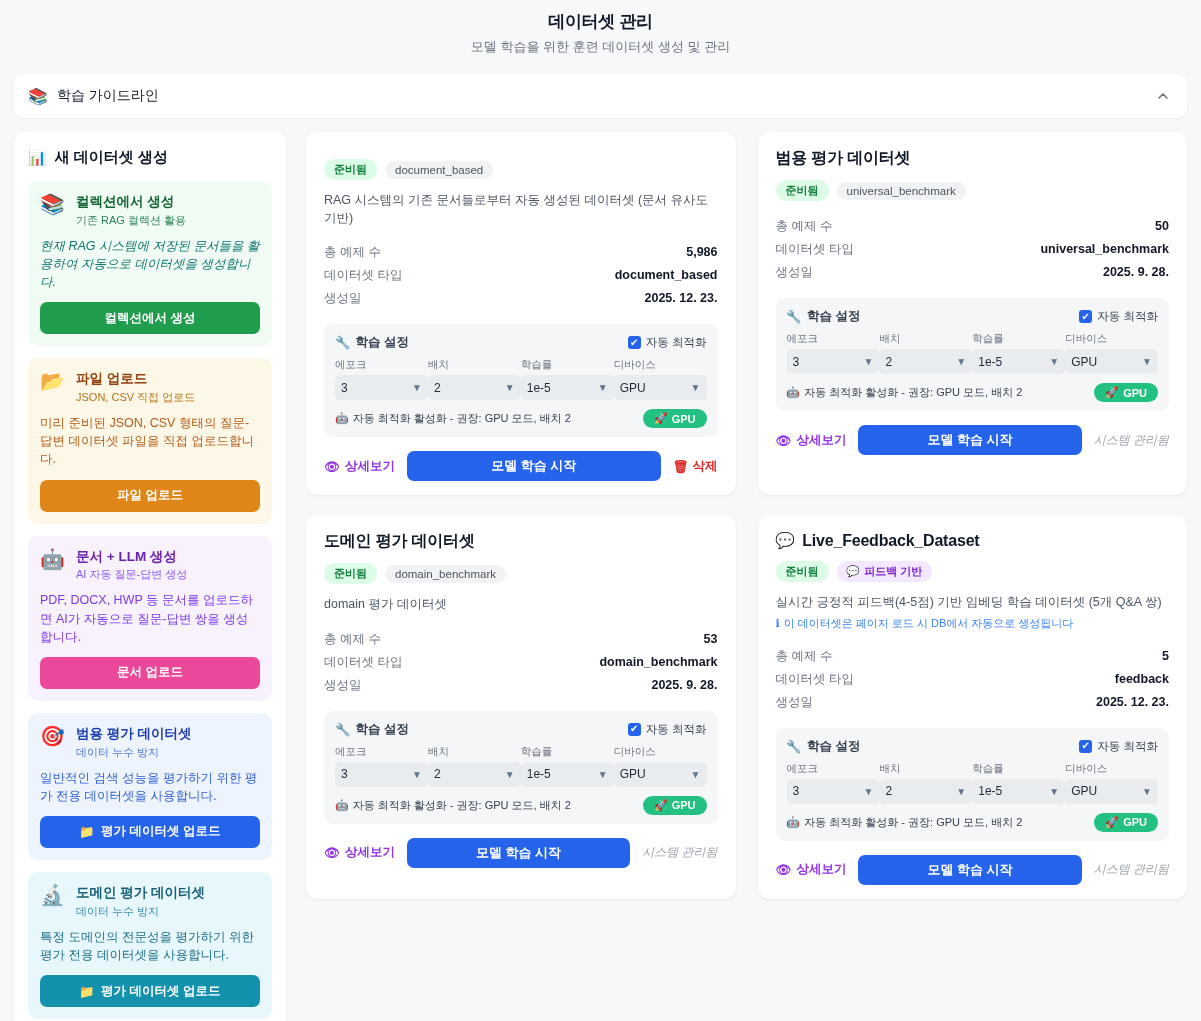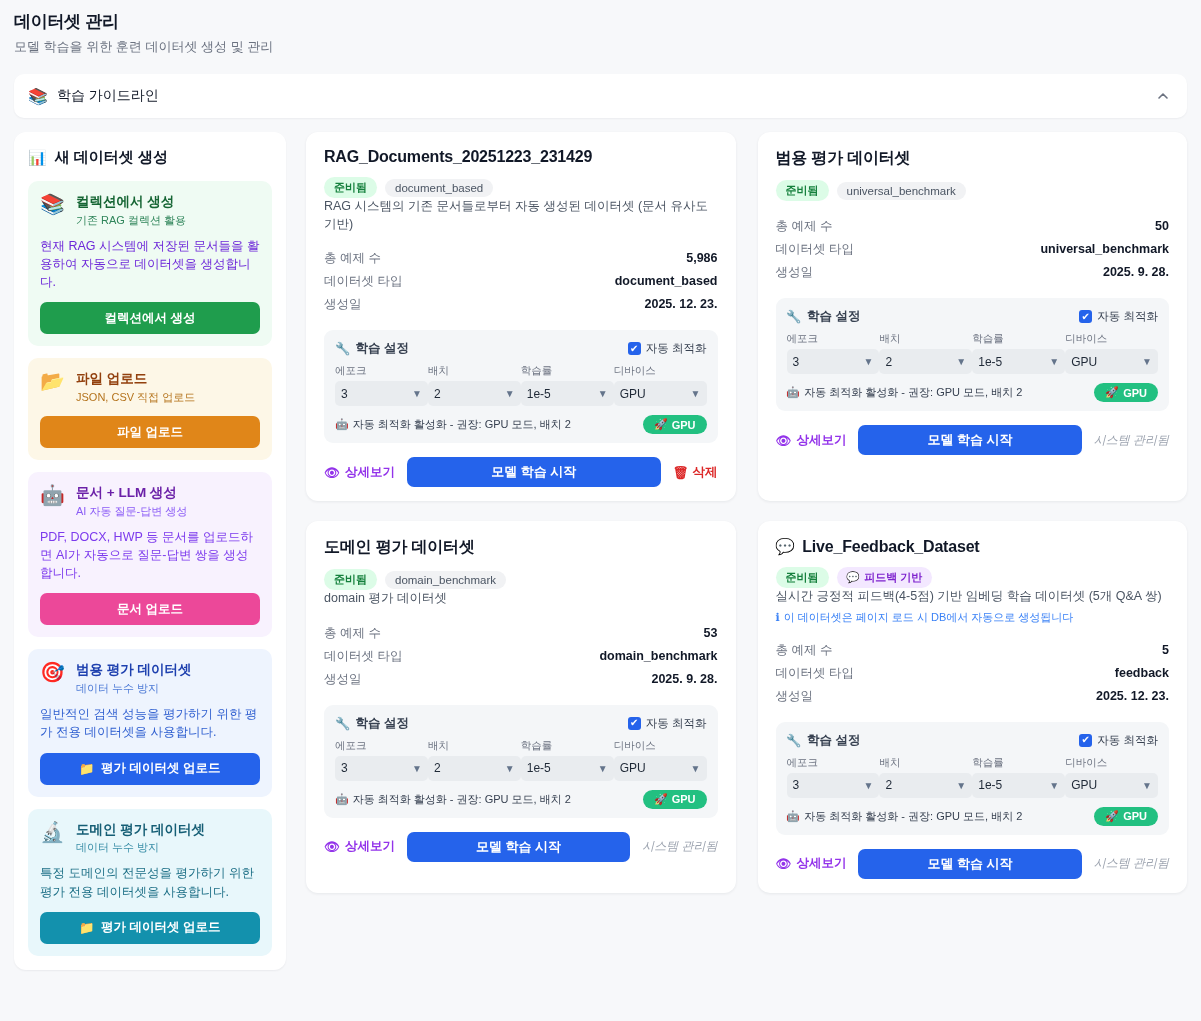--- a/index.html
+++ b/index.html
@@ -6,21 +6,21 @@
   * { box-sizing: border-box; margin: 0; padding: 0; }
   html, body {
     width: 1201px; height: 1021px;
     background: #f7f8fa;
     font-family: "Liberation Sans", "DejaVu Sans", sans-serif;
     color: #1f2937;
     overflow: hidden;
   }
 
   
-  .page-header { padding: 10px 14px 14px 14px; }
+  .page-header { padding: 10px 14px 14px 14px; text-align: center; }
   .page-title { font-size: 17px; font-weight: bold; color: #111827; letter-spacing: -0.3px; }
   .page-sub { font-size: 13px; color: #6b7280; margin-top: 5px; }
 
   
   .guideline-bar {
     margin: 4px 14px 0 14px;
     background: #ffffff;
     border-radius: 10px;
     height: 44px;
     display: flex; align-items: center;
@@ -62,21 +62,21 @@
     display: flex; align-items: center; justify-content: center; gap: 6px;
     width: 100%; height: 32px; margin-top: 11px;
     border: none; border-radius: 7px;
     color: #fff; font-size: 12.5px; font-weight: bold;
     font-family: inherit; cursor: pointer;
   }
 
   .c-green   { background: #effbf3; }
   .c-green .opt-title { color: #166534; }
   .c-green .opt-sub   { color: #2f855a; }
-  .c-green .opt-desc  { color: #6d28d9; }
+  .c-green .opt-desc  { color: #0f766e; font-style: italic; }
   .b-green   { background: #1f9d4d; }
 
   .c-amber   { background: #fdf7e7; }
   .c-amber .opt-title { color: #92400e; }
   .c-amber .opt-sub   { color: #b4731c; }
   .c-amber .opt-desc  { color: #b25c17; }
   .b-amber   { background: #e08619; }
 
   .c-purple  { background: #f8f2fe; }
   .c-purple .opt-title { color: #6b21a8; }
@@ -110,21 +110,21 @@
     padding: 16px 18px 14px 18px;
     box-shadow: 0 1px 3px rgba(16,24,40,.07);
   }
   .ds-title { font-size: 16px; font-weight: bold; color: #111827; display: flex; align-items: center; gap: 7px; letter-spacing: -0.2px; }
   .badges { display: flex; gap: 8px; margin-top: 11px; align-items: center; }
   .badge { font-size: 11px; border-radius: 999px; padding: 3px 10px; font-weight: bold; white-space: nowrap; }
   .badge-ready { background: #dcfce7; color: #15803d; }
   .badge-type  { background: #f1f2f4; color: #4b5563; font-weight: normal; font-size: 11.5px; }
   .badge-feedback { background: #f3e8ff; color: #7e22ce; display: inline-flex; align-items: center; gap: 4px; }
 
-  .ds-desc { font-size: 12.5px; color: #4b5563; line-height: 1.4; }
+  .ds-desc { font-size: 12.5px; color: #4b5563; margin-top: 12px; line-height: 1.4; }
   .ds-note { font-size: 11px; color: #3b82f6; margin-top: 4px; display: flex; align-items: center; gap: 4px; }
 
   .kv { margin-top: 14px; }
   .kv-row { display: flex; justify-content: space-between; align-items: baseline; font-size: 12.5px; padding: 3px 0; }
   .kv-k { color: #6b7280; }
   .kv-v { color: #111827; font-weight: bold; }
 
   
   .train-box { background: #f4f6f8; border-radius: 9px; padding: 10px 11px 9px 11px; margin-top: 14px; }
   .train-head { display: flex; align-items: center; justify-content: space-between; }
@@ -203,20 +203,21 @@
     </button>
   </div>
   <div class="opt-card c-amber">
     <div class="opt-head">
       <div class="opt-emoji">📂</div>
       <div class="opt-texts">
         <div class="opt-title">파일 업로드</div>
         <div class="opt-sub">JSON, CSV 직접 업로드</div>
       </div>
     </div>
+    <div class="opt-desc">미리 준비된 JSON, CSV 형태의 질문-답변 데이터셋 파일을 직접 업로드합니다.</div>
     <button class="opt-btn b-amber">
 
       <span>파일 업로드</span>
     </button>
   </div>
   <div class="opt-card c-purple">
     <div class="opt-head">
       <div class="opt-emoji">🤖</div>
       <div class="opt-texts">
         <div class="opt-title">문서 + LLM 생성</div>
@@ -256,24 +257,20 @@
       <span>📁</span>
       <span>평가 데이터셋 업로드</span>
     </button>
   </div>
       </div>
   </div>
 
   <div class="grid" id="dataset-grid">
   <div class="ds-card">
 
-    <div class="ds-title">
-
-      <span>RAG_Documents_20251223_231429</span>
-    </div>
 
     <div class="badges">
       <span class="badge badge-ready">준비됨</span>
       <span class="badge badge-type">document_based</span>
     </div>
 
     <div class="ds-desc">RAG 시스템의 기존 문서들로부터 자동 생성된 데이터셋 (문서 유사도 기반)</div>
 
     <div class="kv">
       <div class="kv-row">

